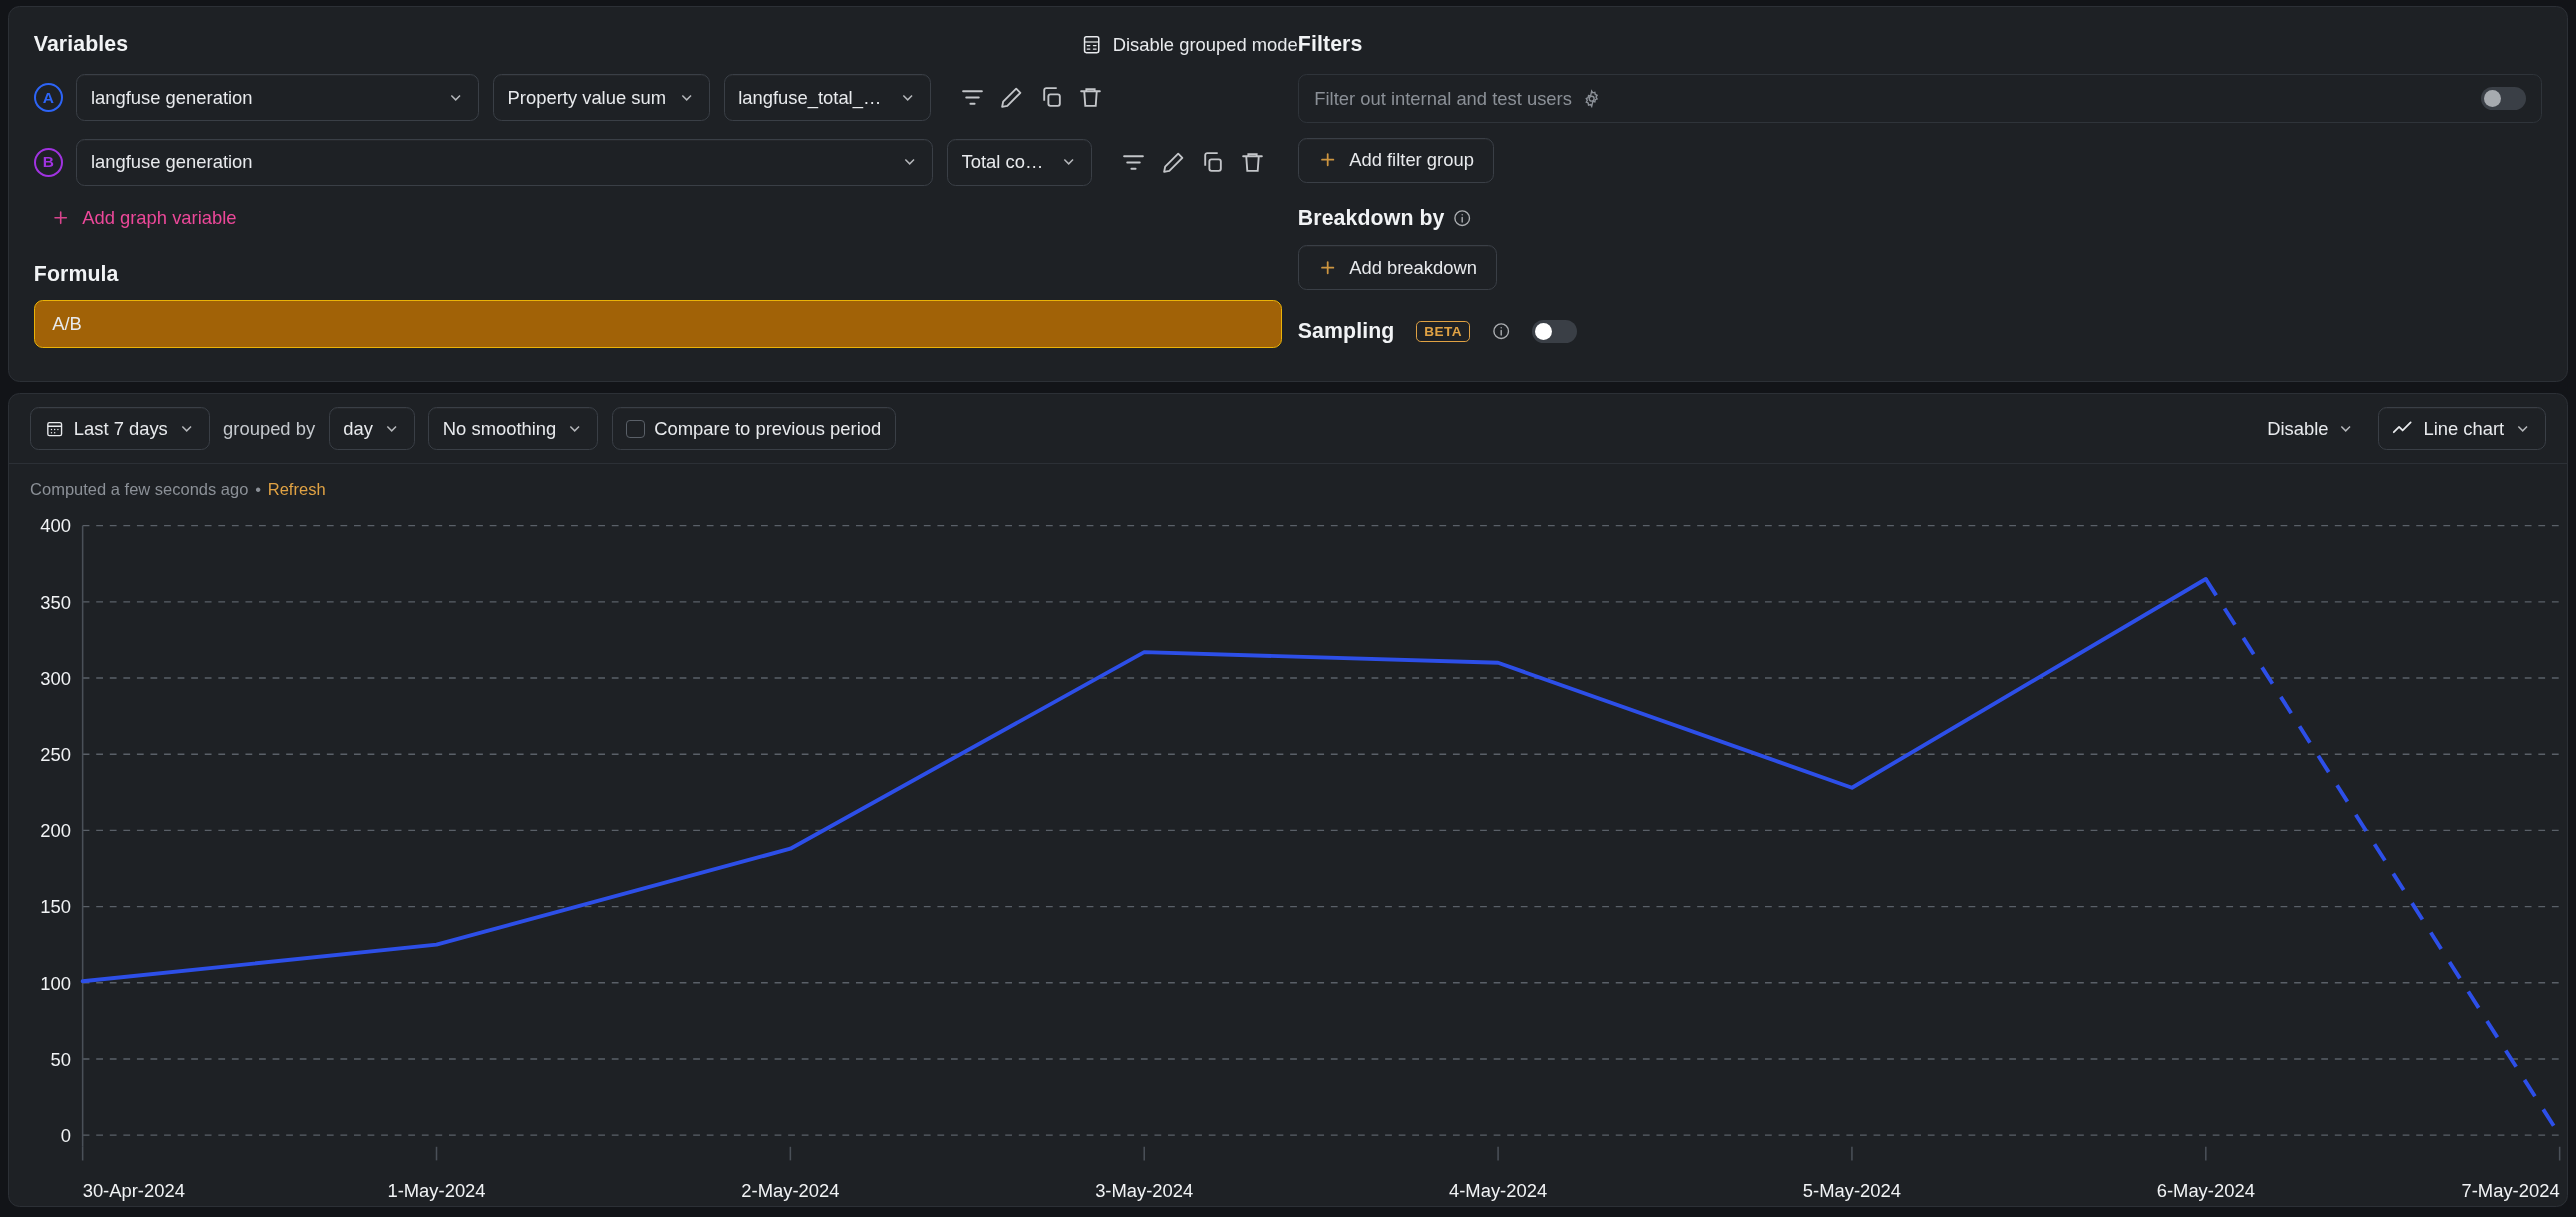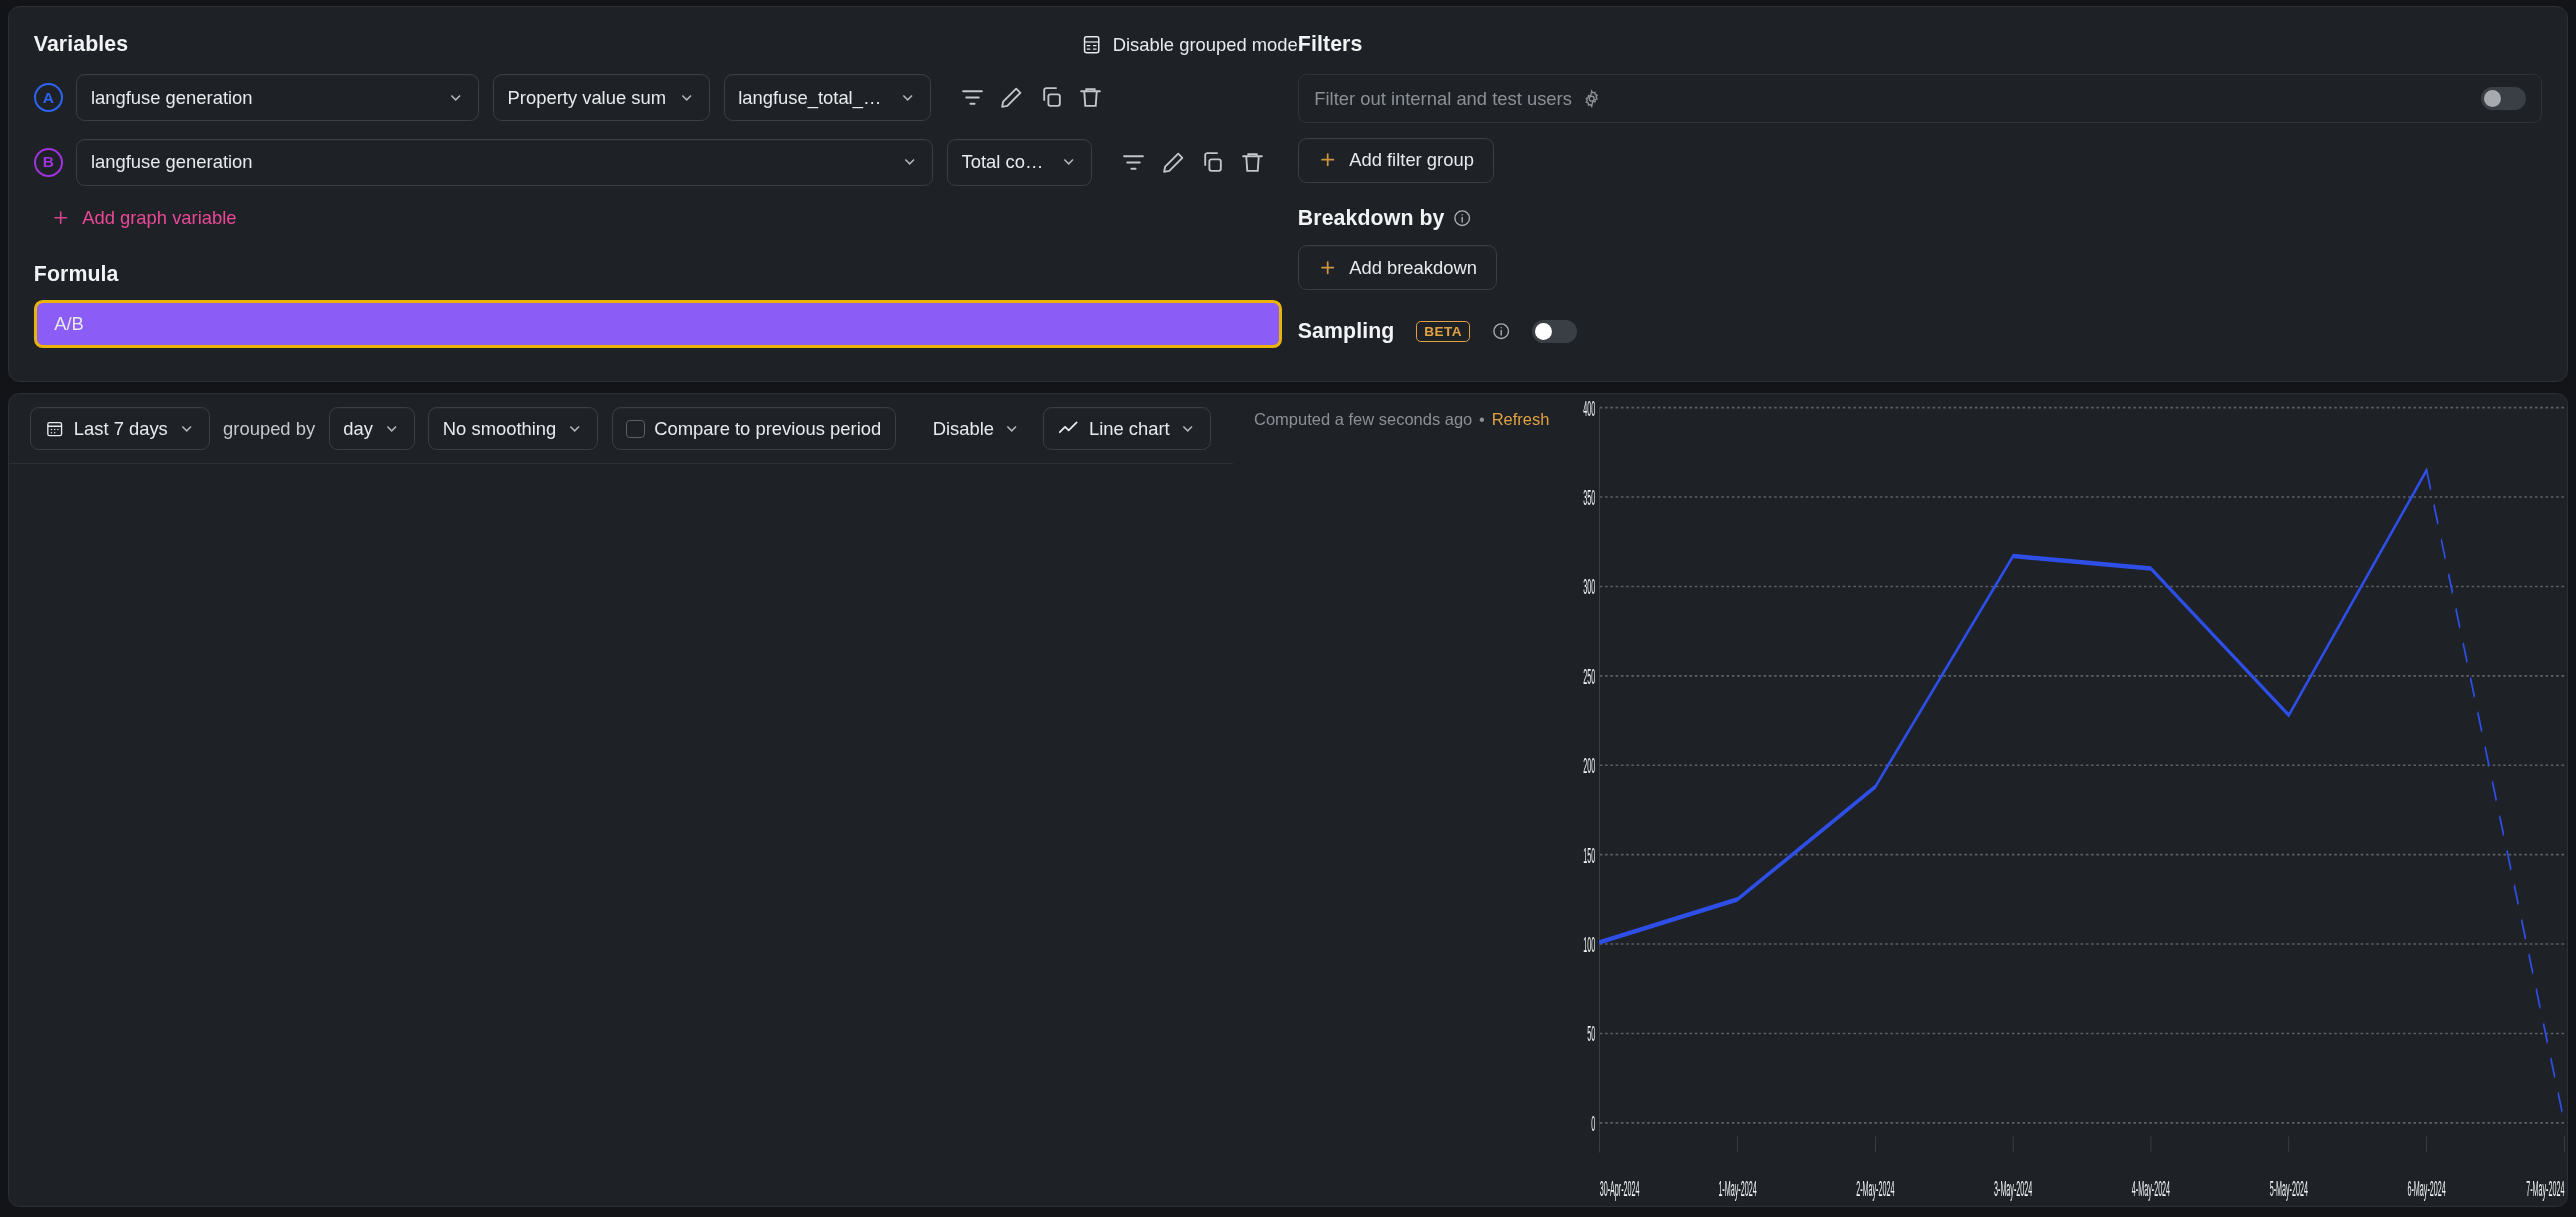--- a/index.html
+++ b/index.html
@@ -65,23 +65,23 @@
     display:flex; align-items:center; gap:11.6px;
     margin-top:21.3px; margin-left:17.4px;
     font-size:18.4px; color:#ec4899;
   }
   .plus-icon { width:19.4px; height:19.4px; opacity:.9; }
 
   .formula-wrap { margin-top:33px; width:1248px; }
   .formula-input {
     margin-top:13.6px;
     height:48px;
-    border:3px solid #eab308;
+    border:1px solid #eab308;
     border-radius:8.7px;
-    background:#8b5cf6;
+    background:#a16207;
     display:flex; align-items:center;
     padding:0 17.4px;
     font-size:18.4px; color:#e8eaed;
   }
 
   .formula-mode {
     position:absolute; top:27px; right:0;
     display:flex; align-items:center; gap:10.7px;
     font-size:18.4px; color:#e8eaed;
   }
@@ -129,21 +129,21 @@
     padding:1.9px 6.8px; letter-spacing:0.4px;
   }
 
   
   .chart-panel {
     margin-top:11.6px;
     background:#1e2125;
     border:1px solid #2c3036;
     border-radius:11.6px;
     height:814px;
-    display:flex; flex-direction:row;
+    display:flex; flex-direction:column;
     overflow:hidden;
   }
   .chart-toolbar {
     height:70px;
     display:flex; align-items:center;
     padding:0 21.3px;
     border-bottom:1px solid #2c3036;
     gap:13.6px;
   }
   .pill {

